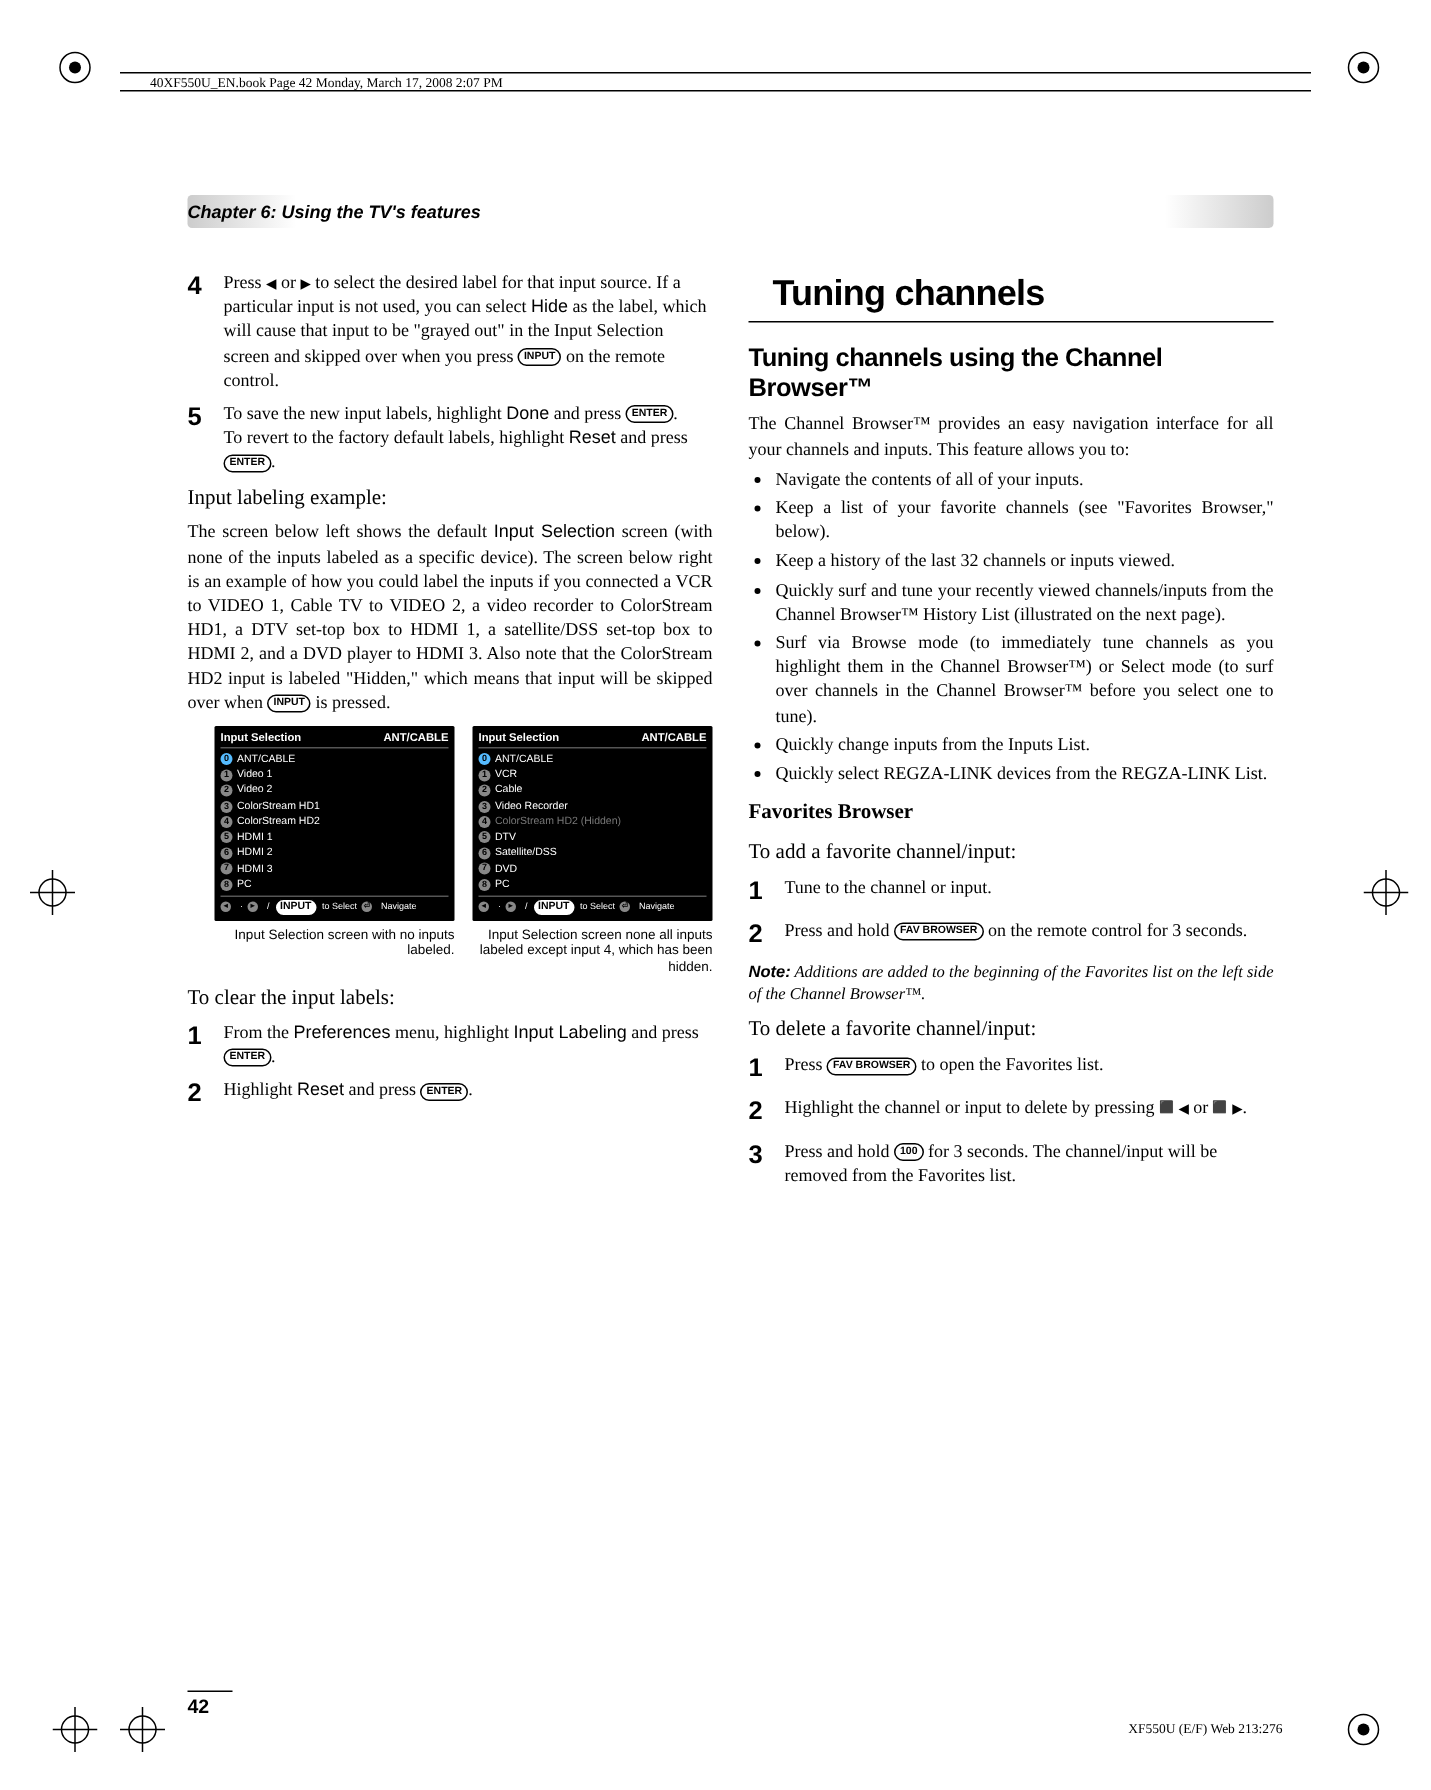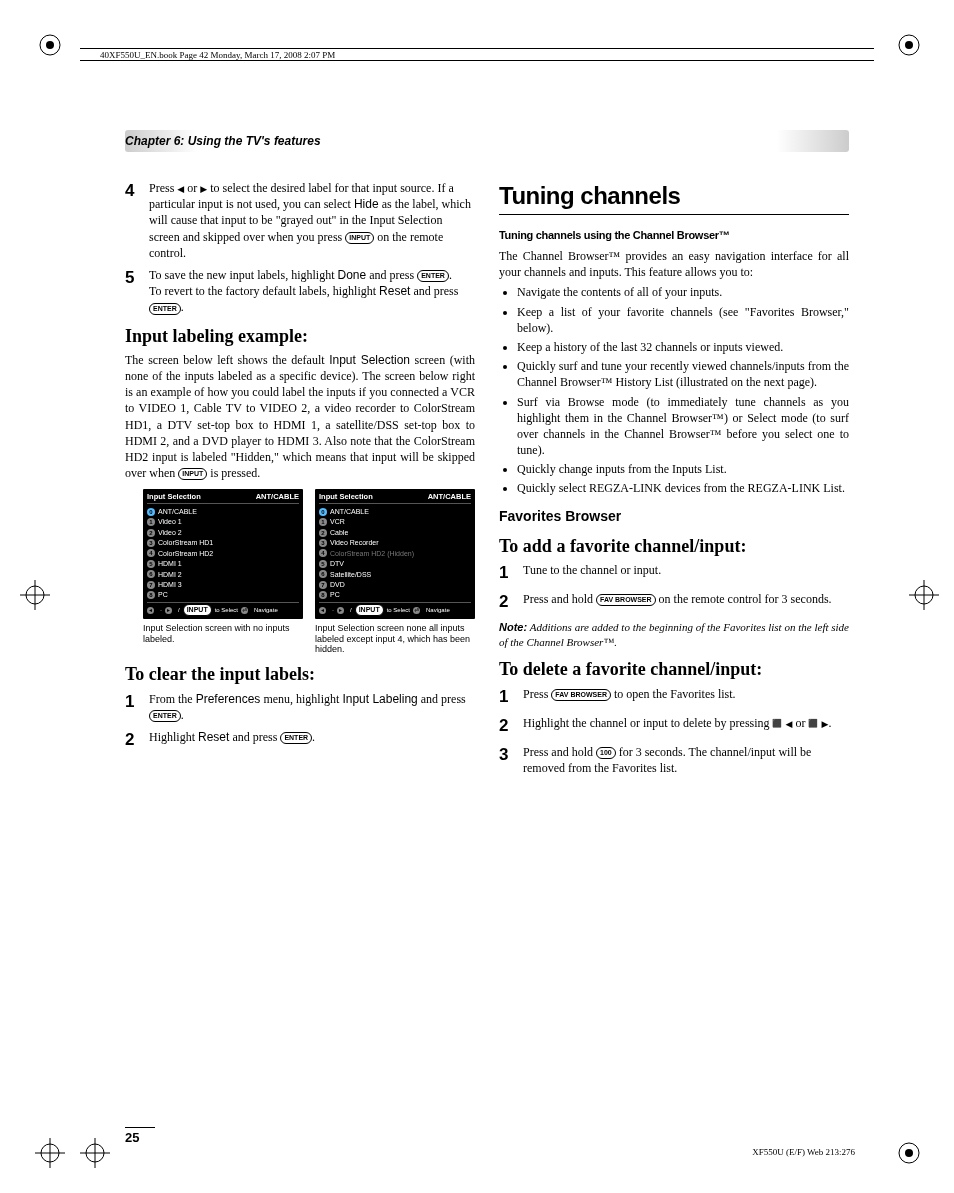--- a/index.html
+++ b/index.html
@@ -81,43 +81,43 @@
   .step-num {
     font-family: Arial, Helvetica, sans-serif;
     font-weight: bold;
     font-size: 17px;
     width: 24px;
     flex-shrink: 0;
   }
   .step-body { flex: 1; }
   .bold-sans { font-family: Arial, Helvetica, sans-serif; font-weight: normal; }
   .sub-heading {
-    font-weight: bold;
-    font-size: 18px;
+    font-weight: normal;
+    font-size: 14px;
     margin-top: 8px;
     margin-bottom: 4px;
   }
   h1.section {
     font-family: Arial, Helvetica, sans-serif;
     font-weight: 900;
     font-size: 24px;
-    margin: 0 0 2px 0;
+    margin: 0 0 2px 16px;
     letter-spacing: -0.5px;
   }
   .section-rule { border-top: 1px solid #000; margin-bottom: 14px; }
   h2.subsection {
     font-family: Arial, Helvetica, sans-serif;
     font-weight: 900;
-    font-size: 11px;
+    font-size: 17px;
     margin: 0 0 6px 0;
     line-height: 1.15;
     letter-spacing: -0.3px;
   }
   h3.subsub {
-    font-family: Liberation Sans, sans-serif;
+    font-family: Liberation Serif, serif;
     font-weight: 900;
     font-size: 14px;
     margin: 10px 0 4px 0;
   }
   .para { margin: 0 0 4px 0; text-align: justify; }
   ul.bullets { margin: 2px 0 4px 0; padding-left: 18px; }
   ul.bullets li { margin-bottom: 3px; text-align: justify; }
   .note { font-style: italic; font-size: 11px; margin: 6px 0; text-align: justify; }
   .note .nlabel { font-family: Liberation Sans, sans-serif; font-weight: bold; font-style: italic; }
   .btn-icon {
@@ -155,21 +155,21 @@
   .screen-row { display:flex; align-items:center; padding: 0.5px 0; }
   .circ {
     display:inline-block; width:8px; height:8px; border-radius:50%;
     background:#888; color:#000; font-size:6px; text-align:center; line-height:8px;
     margin-right:3px; font-weight:bold;
   }
   .screen-row.sel .circ { background:#5bf; }
   .screen-row.hidden { color:#777; }
   .screen-foot { border-top:1px solid #555; margin-top:2px; padding-top:1px; font-size:6px; display:flex; gap:3px; align-items:center; }
   .screen-foot .circ { width:7px; height:7px; line-height:7px; font-size:5px; }
-  .caption { font-family: Arial, sans-serif; font-size:9px; margin-top:4px; line-height:1.15; }
+  .caption { font-family: Arial, sans-serif; font-size:9px; margin-top:4px; line-height:1.15;text-align:right; }
   .page-num {
     position: absolute;
     left: 125px;
     bottom: 48px;
     font-family: Arial, sans-serif;
     font-weight: bold;
     font-size: 13px;
     border-top: 1.5px solid #000;
     padding-top: 2px;
     width: 30px;
@@ -430,15 +430,15 @@
           <div class="step-num">3</div>
           <div class="step-body">
             <span>Press and hold </span><span class="btn-icon">100</span><span> for 3 seconds. The channel/input will be removed from the Favorites list.</span>
           </div>
         </div>
 
       </div>
     </div>
   </div>
 
-  <div class="page-num">25</div>
+  <div class="page-num">42</div>
   <div class="footer-right">XF550U (E/F) Web 213:276</div>
 </div>
 
 </body></html>

